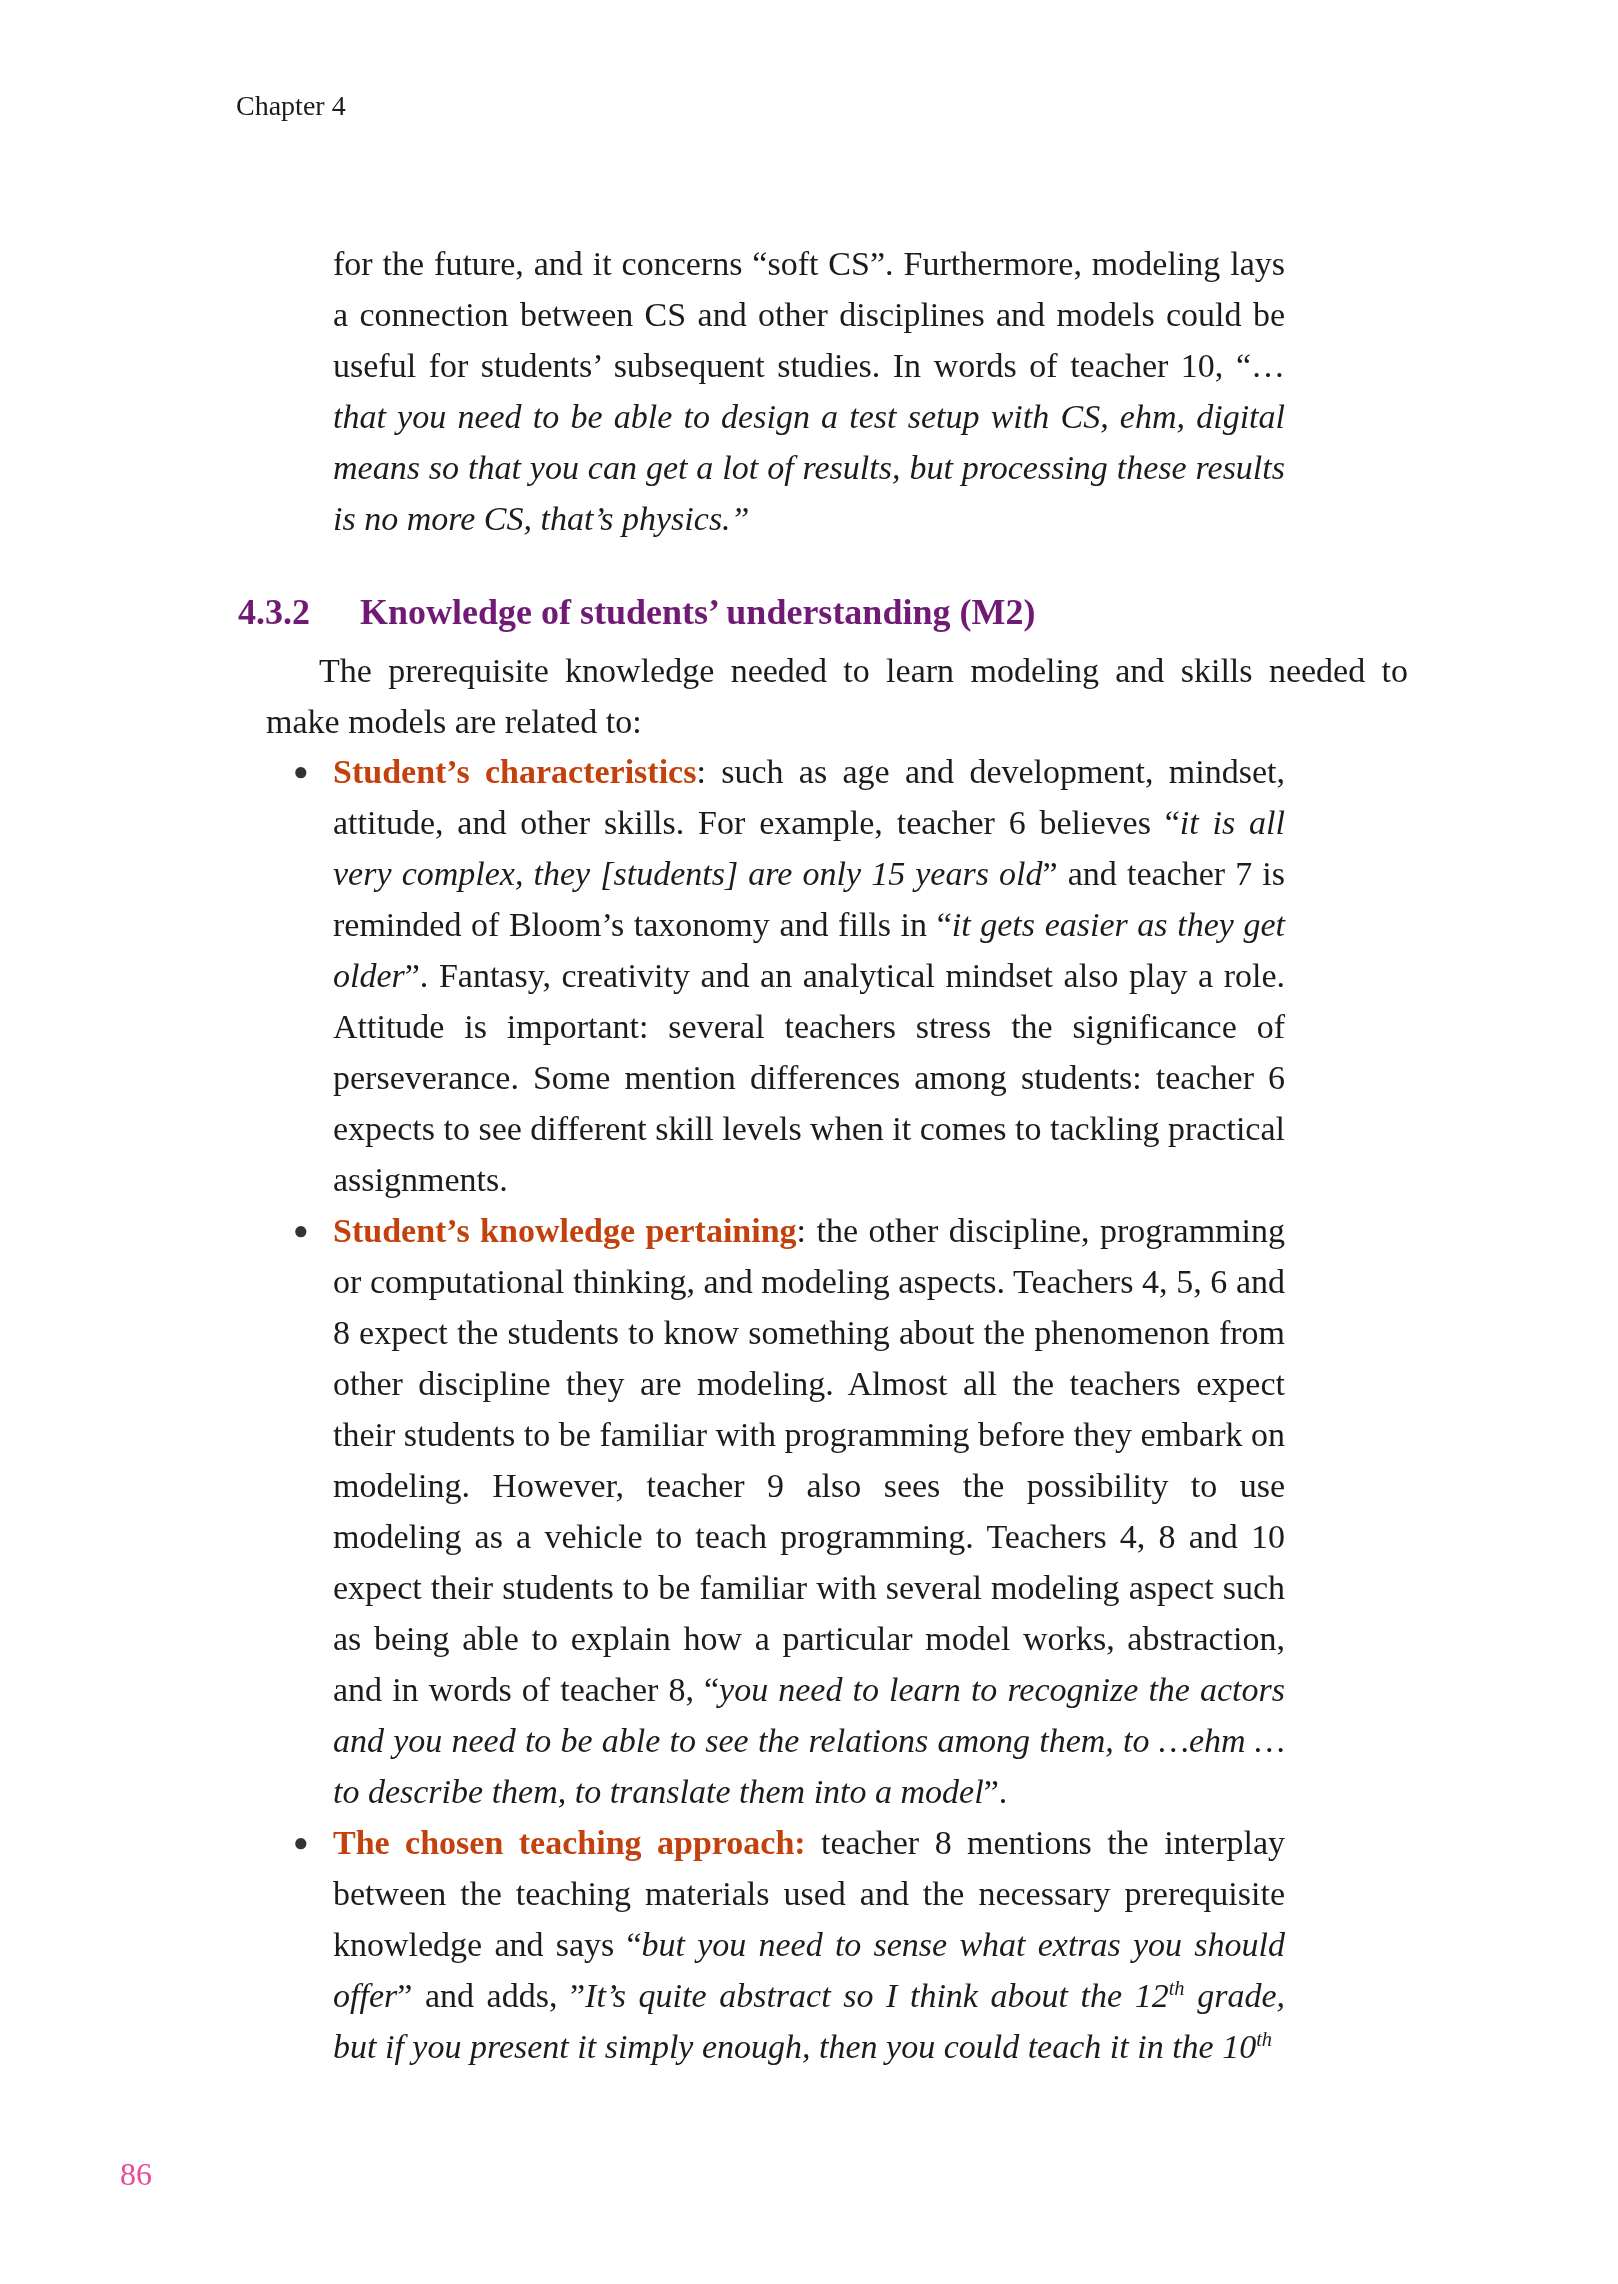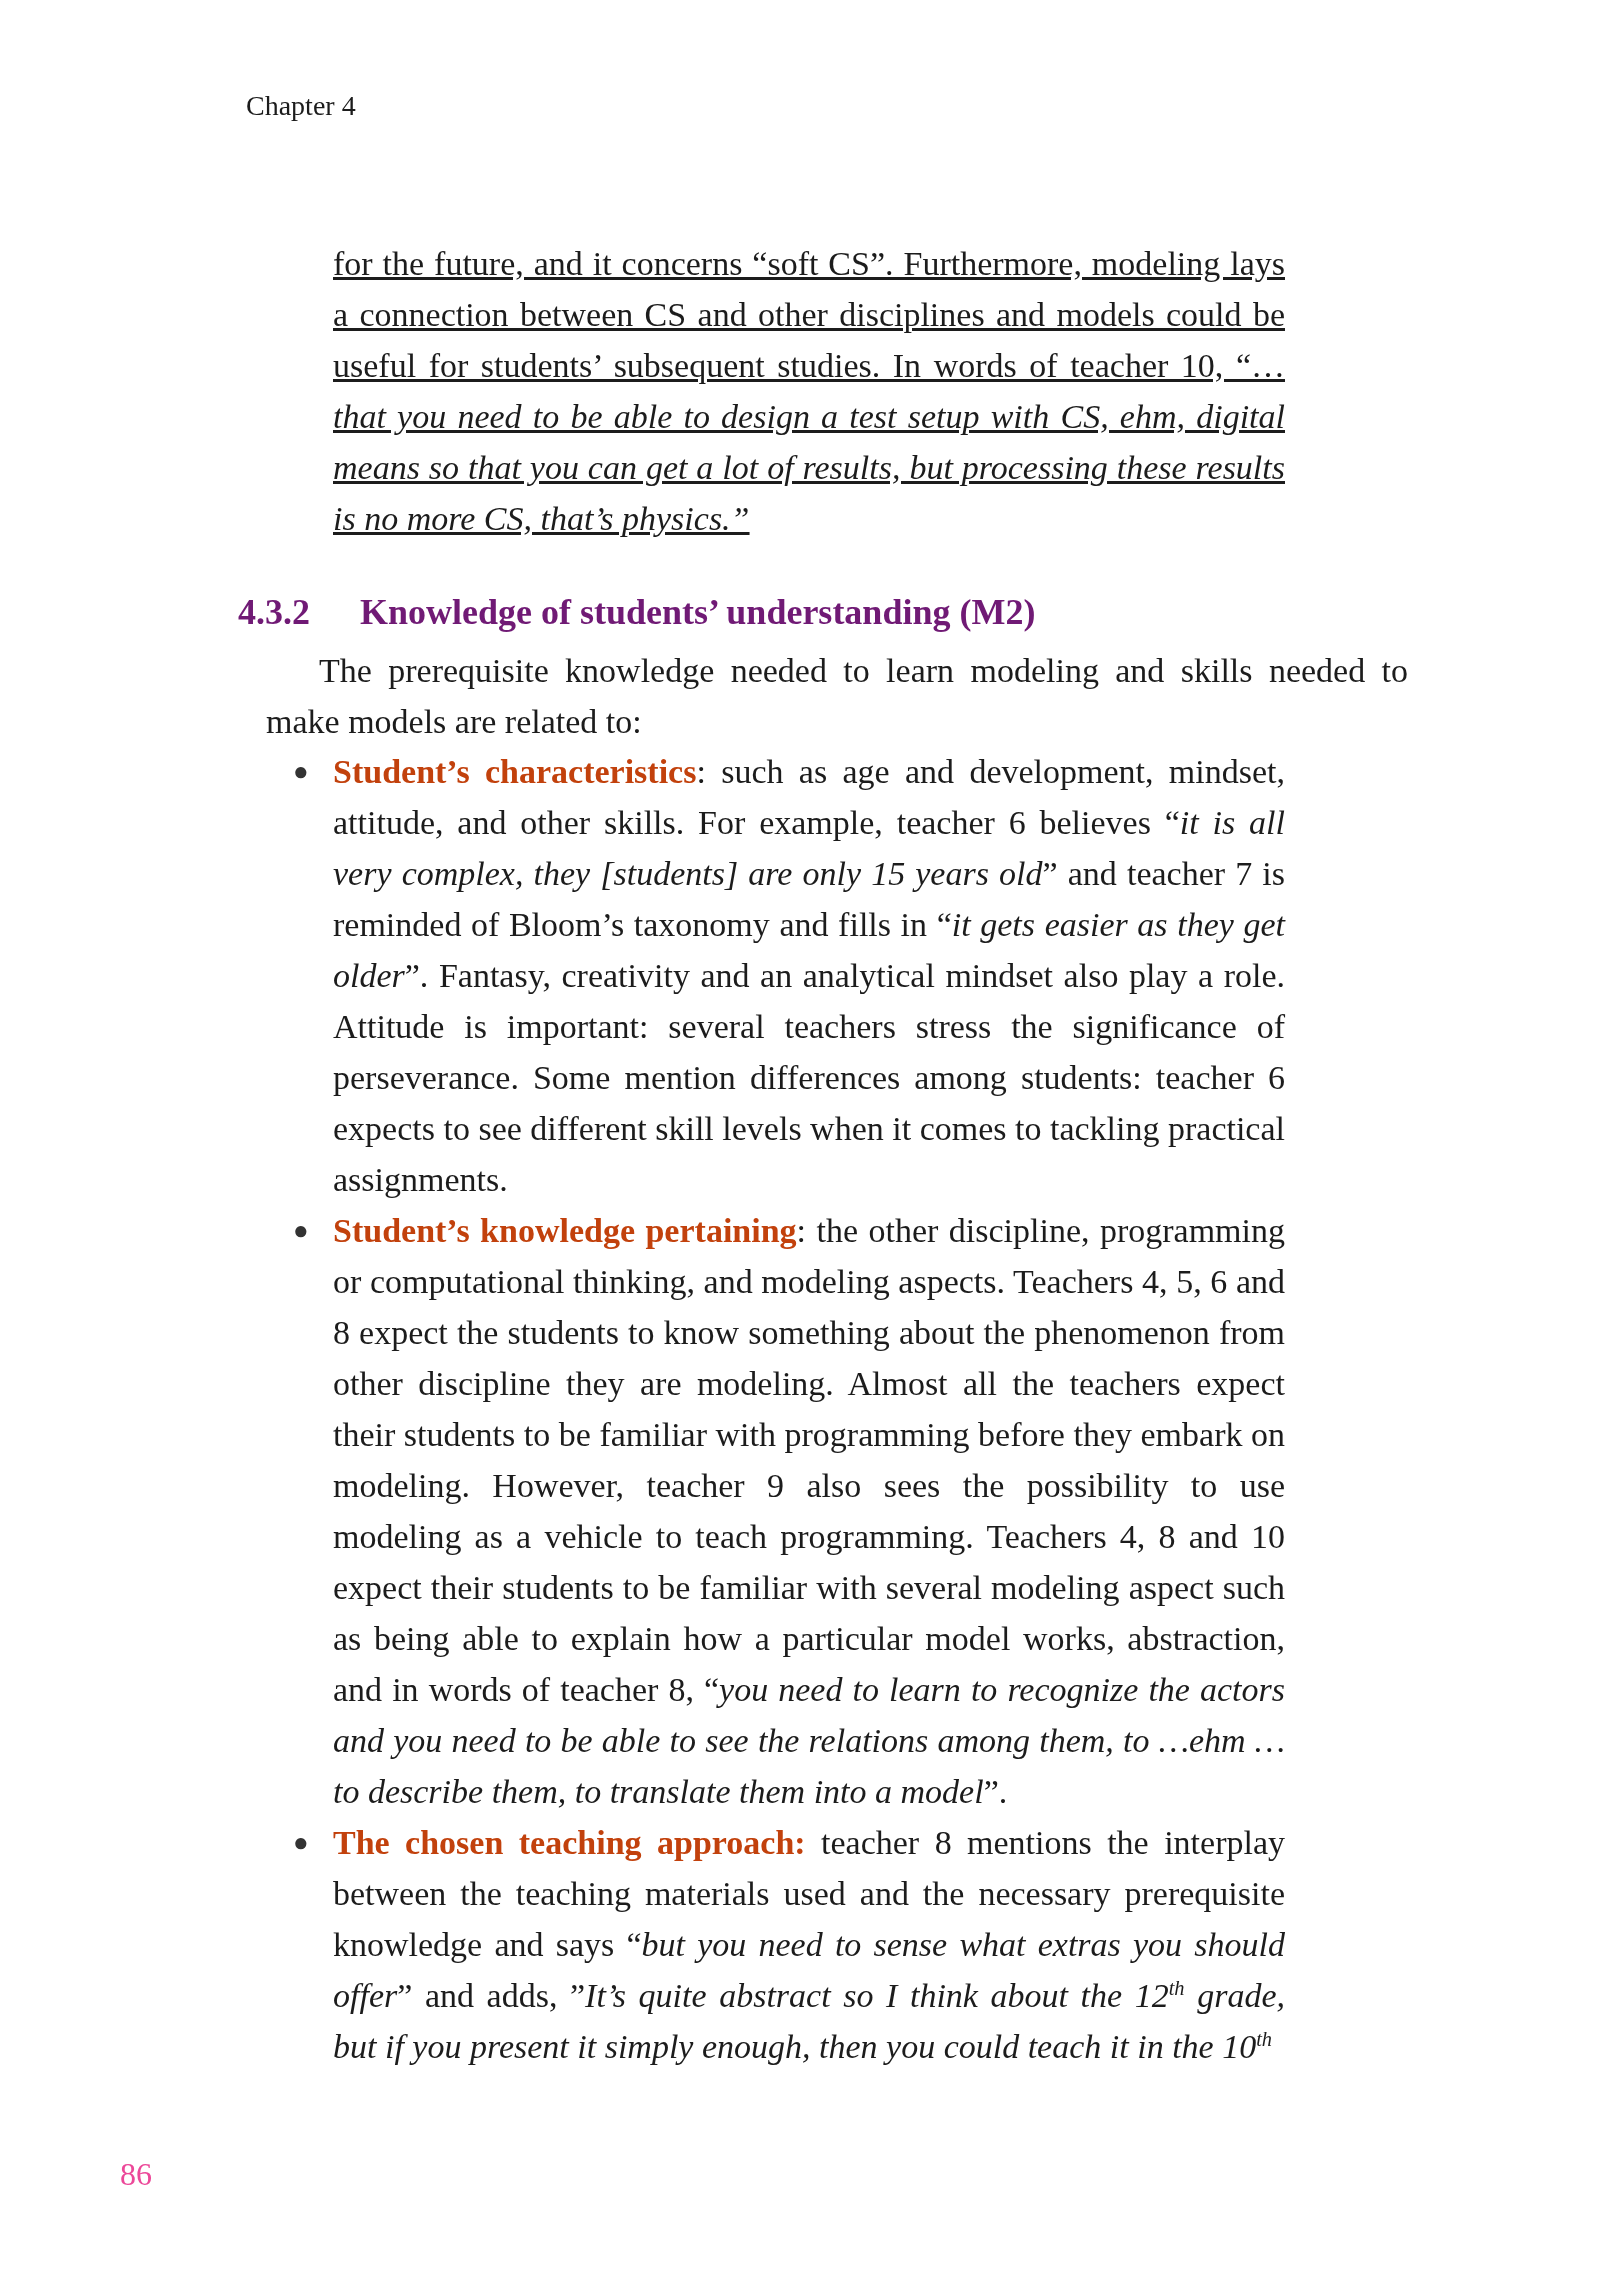--- a/index.html
+++ b/index.html
@@ -2,27 +2,27 @@
 <html style="font-size:12px"><head>
 <meta charset="utf-8">
 <style>
   html, body { margin: 0; padding: 0; background: #ffffff; }
   body {
     width: 1619px; height: 2284px; position: relative; overflow: hidden;
     font-family: "Liberation Serif", "DejaVu Serif", serif;
     color: #1c1c1c;
   }
   .running-head {
-    position: absolute; left: 246px; top: 90px;
+    position: absolute; left: 236px; top: 90px;
     font-size: 28px; color: #1c1c1c;
   }
   .block {
     position: absolute; left: 333px; width: 952px;
     font-size: 34px; line-height: 51px;
-    text-align: justify; text-align-last: left; text-decoration: underline;
+    text-align: justify; text-align-last: left;
   }
   .cont { top: 238px; }
   .section-heading {
     position: absolute; left: 238px; top: 591px;
     font-size: 36px; font-weight: bold; color: #701a75; white-space: nowrap;
   }
   .section-heading .num { display: inline-block; width: 122px; }
   .intro {
     position: absolute; left: 238px; top: 645px; width: 1142px;
     font-size: 34px; line-height: 51px; text-align: justify; text-align-last: left;

